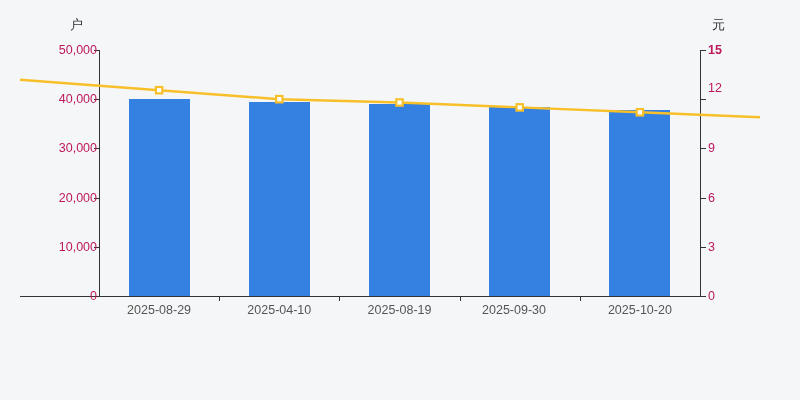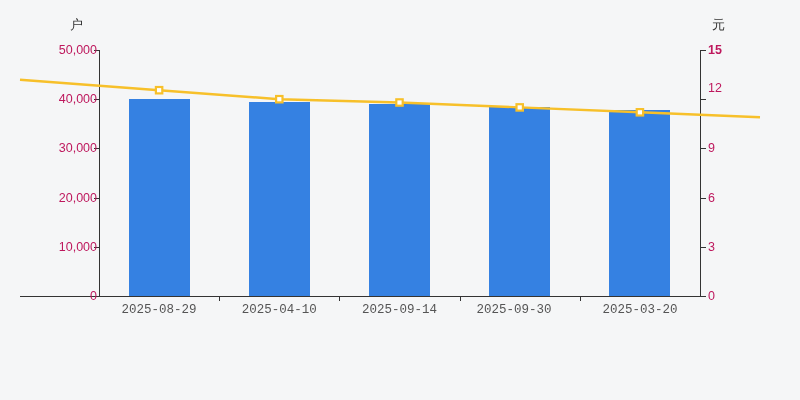--- a/index.html
+++ b/index.html
@@ -35,21 +35,21 @@
   }
   .tick-label.left{text-align:right;right:703px;transform:translateY(-50%);}
   .tick-label.right{left:708px;transform:translateY(-50%);}
 
   .xtick{position:absolute;top:296px;width:1px;height:5px;background:#333333;}
   .xlabel{
     position:absolute;top:303px;
     font-size:12.5px;color:#555555;
     transform:translateX(-50%);
     white-space:nowrap;
-    font-family:Liberation Mono, monospace;
+    font-family:Liberation Sans, sans-serif;
   }
 
   .bar{position:absolute;background:#3581e2;}
 
   #line-layer{position:absolute;left:0;top:0;width:800px;height:400px;pointer-events:none;}
 </style>
 </head>
 <body>
 
 <div id="chart-root">
@@ -89,23 +89,23 @@
       <div class="tick-mark" style="left: 701px; top: 50px;"></div>
       <div class="tick-label right" style="top: 50px; font-weight: bold;">15</div>
     </div>
   <div id="x-ticks">
       <div class="xtick" style="left: 219px;"></div>
       <div class="xtick" style="left: 339px;"></div>
       <div class="xtick" style="left: 460px;"></div>
       <div class="xtick" style="left: 580px;"></div>
       <div class="xlabel" style="left: 159.1px;">2025-08-29</div>
       <div class="xlabel" style="left: 279.3px;">2025-04-10</div>
-      <div class="xlabel" style="left: 399.5px;">2025-09-14</div>
+      <div class="xlabel" style="left: 399.5px;">2025-08-19</div>
       <div class="xlabel" style="left: 514px;">2025-09-30</div>
-      <div class="xlabel" style="left: 639.9px;">2025-03-20</div>
+      <div class="xlabel" style="left: 639.9px;">2025-10-20</div>
     </div>
   <div id="bars">
       <div class="bar" style="left: 128.6px; top: 99.2px; width: 61px; height: 196.8px; background: rgb(53, 129, 226);"></div>
       <div class="bar" style="left: 248.8px; top: 101.66px; width: 61px; height: 194.34px; background: rgb(53, 129, 226);"></div>
       <div class="bar" style="left: 369px; top: 103.628px; width: 61px; height: 192.372px; background: rgb(53, 129, 226);"></div>
       <div class="bar" style="left: 489.2px; top: 107.072px; width: 61px; height: 188.928px; background: rgb(53, 129, 226);"></div>
       <div class="bar" style="left: 609.4px; top: 109.532px; width: 61px; height: 186.468px; background: rgb(53, 129, 226);"></div>
     </div>
 
   <svg id="line-layer" width="800" height="400" viewBox="0 0 800 400">

